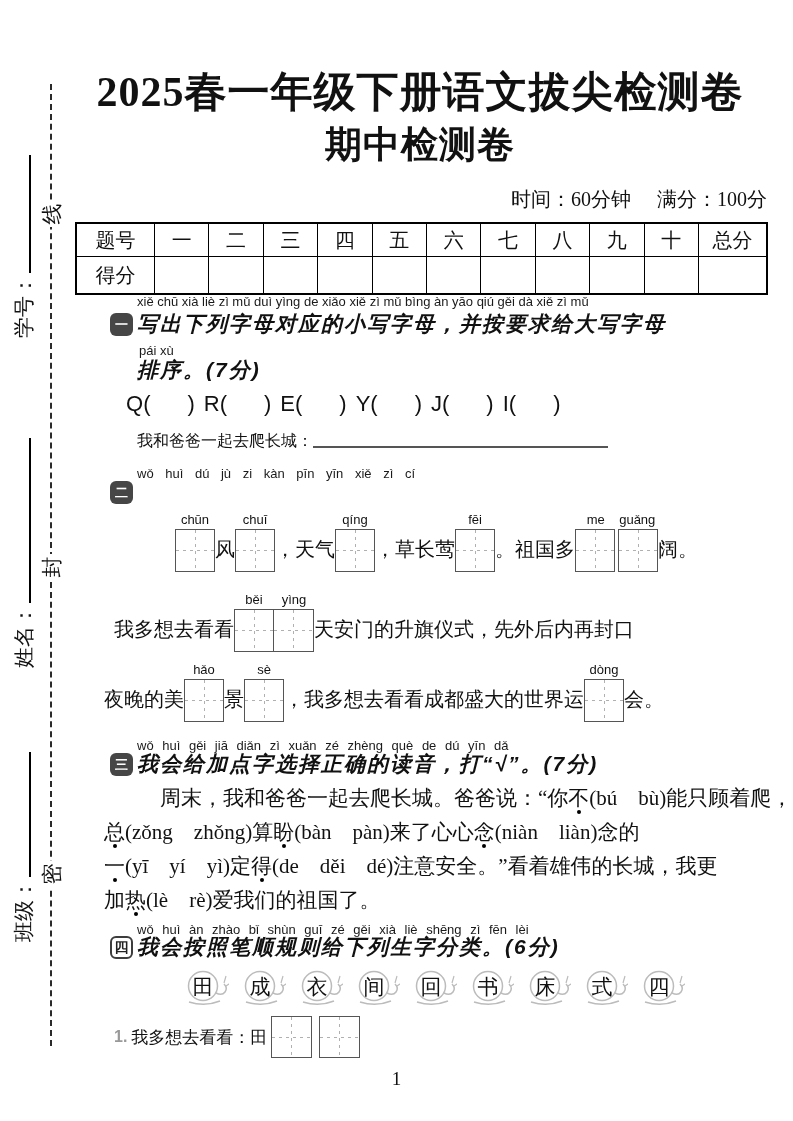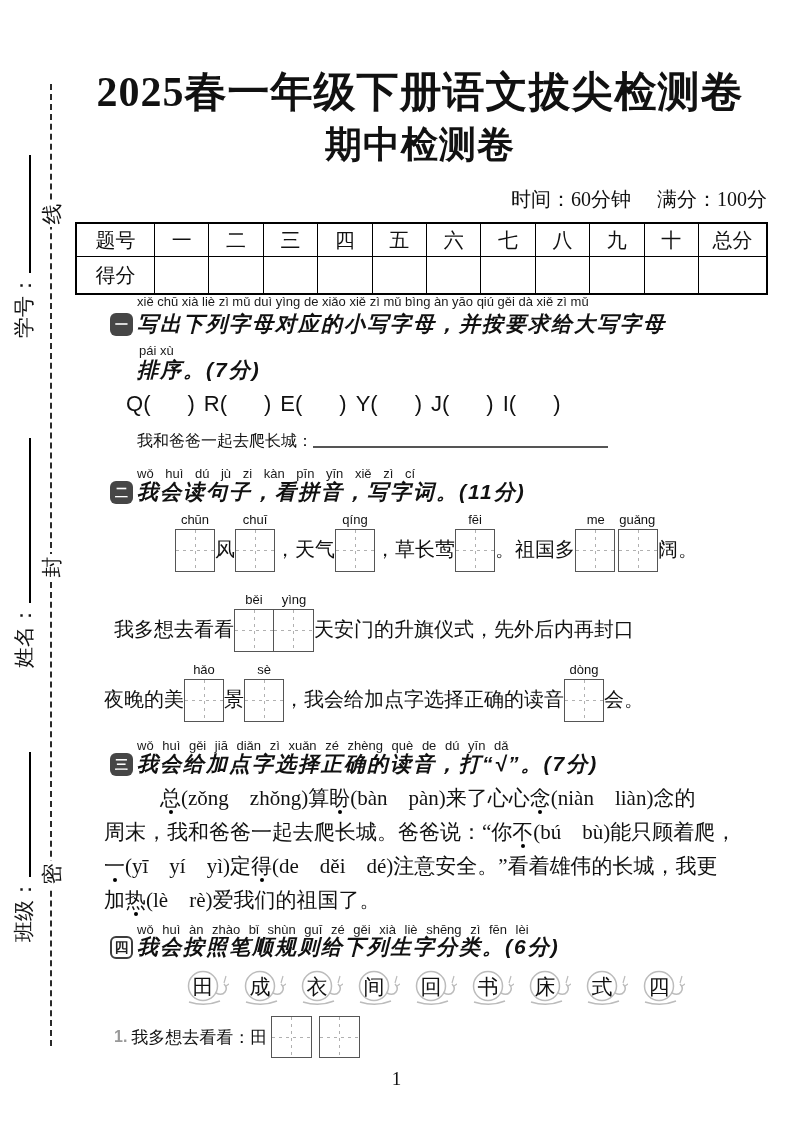--- a/index.html
+++ b/index.html
@@ -184,21 +184,20 @@
         <span class="lblank"></span>
         <span>)</span>
       </div>
     </div>
   <div class="order">
     <span>我和爸爸一起去爬长城：</span><span class="oblank"></span>
   </div>
 
   <div class="py" style="left:137px;top:466px;word-spacing:8px">wǒ huì dú  jù  zi  kàn pīn yīn  xiě zì  cí</div>
   <div class="qicon" style="top:481px">二</div>
-  <div class="qhead" style="left:137px;top:478px">我会读句子，看拼音，写字词。(11分)</div>
   <div class="q2line q2line-0">
       <div class="bgrp">
         <div class="plabels">
           <span>chūn</span>
         </div>
         <div class="brow gap">
           <div class="wbox"></div>
         </div>
       </div>
       <span class="sent">风</span>
@@ -267,38 +266,38 @@
       </div>
       <span class="sent">景</span>
       <div class="bgrp">
         <div class="plabels">
           <span>sè</span>
         </div>
         <div class="brow gap">
           <div class="wbox"></div>
         </div>
       </div>
-      <span class="sent">，我会给加点字选择正确的读音</span>
+      <span class="sent">，我多想去看看成都盛大的世界运</span>
       <div class="bgrp">
         <div class="plabels">
           <span>dòng</span>
         </div>
         <div class="brow gap">
           <div class="wbox"></div>
         </div>
       </div>
       <span class="sent">会。</span>
     </div>
 
   <div class="py" style="left:137px;top:738px;word-spacing:5px">wǒ huì gěi  jiā diǎn   zì xuǎn  zé zhèng què  de  dú yīn    dǎ</div>
   <div class="qicon" style="top:753px">三</div>
   <div class="qhead" style="left:137px;top:750px">我会给加点字选择正确的读音，打“√”。(7分)</div>
   <div class="q3para">
+      <div class="q3line"><span>周末，我和爸爸一起去爬长城。爸爸说：“你</span><span class="dc">不</span><span>(bú　bù)能只顾着爬，</span></div>
       <div class="q3line"><span class="dc">总</span><span>(zǒng　zhǒng)算</span><span class="dc">盼</span><span>(bàn　pàn)来了心心</span><span class="dc">念</span><span>(niàn　liàn)念的</span></div>
-      <div class="q3line"><span>周末，我和爸爸一起去爬长城。爸爸说：“你</span><span class="dc">不</span><span>(bú　bù)能只顾着爬，</span></div>
       <div class="q3line"><span class="dc">一</span><span>(yī　yí　yì)定</span><span class="dc">得</span><span>(de　děi　dé)注意安全。”看着雄伟的长城，我更</span></div>
       <div class="q3line"><span>加</span><span class="dc">热</span><span>(lè　rè)爱我们的祖国了。</span></div>
     </div>
 
   <div class="py" style="left:137px;top:922px;word-spacing:5px">wǒ huì àn zhào  bǐ shùn guī  zé  gěi xià  liè shēng  zì  fēn  lèi</div>
   <div class="qicon outline" style="top:936px">四</div>
   <div class="qhead" style="left:137px;top:933px">我会按照笔顺规则给下列生字分类。(6分)</div>
   <div class="snails">
       <div class="snail">
         <svg width="46" height="42" viewBox="0 0 46 42">

